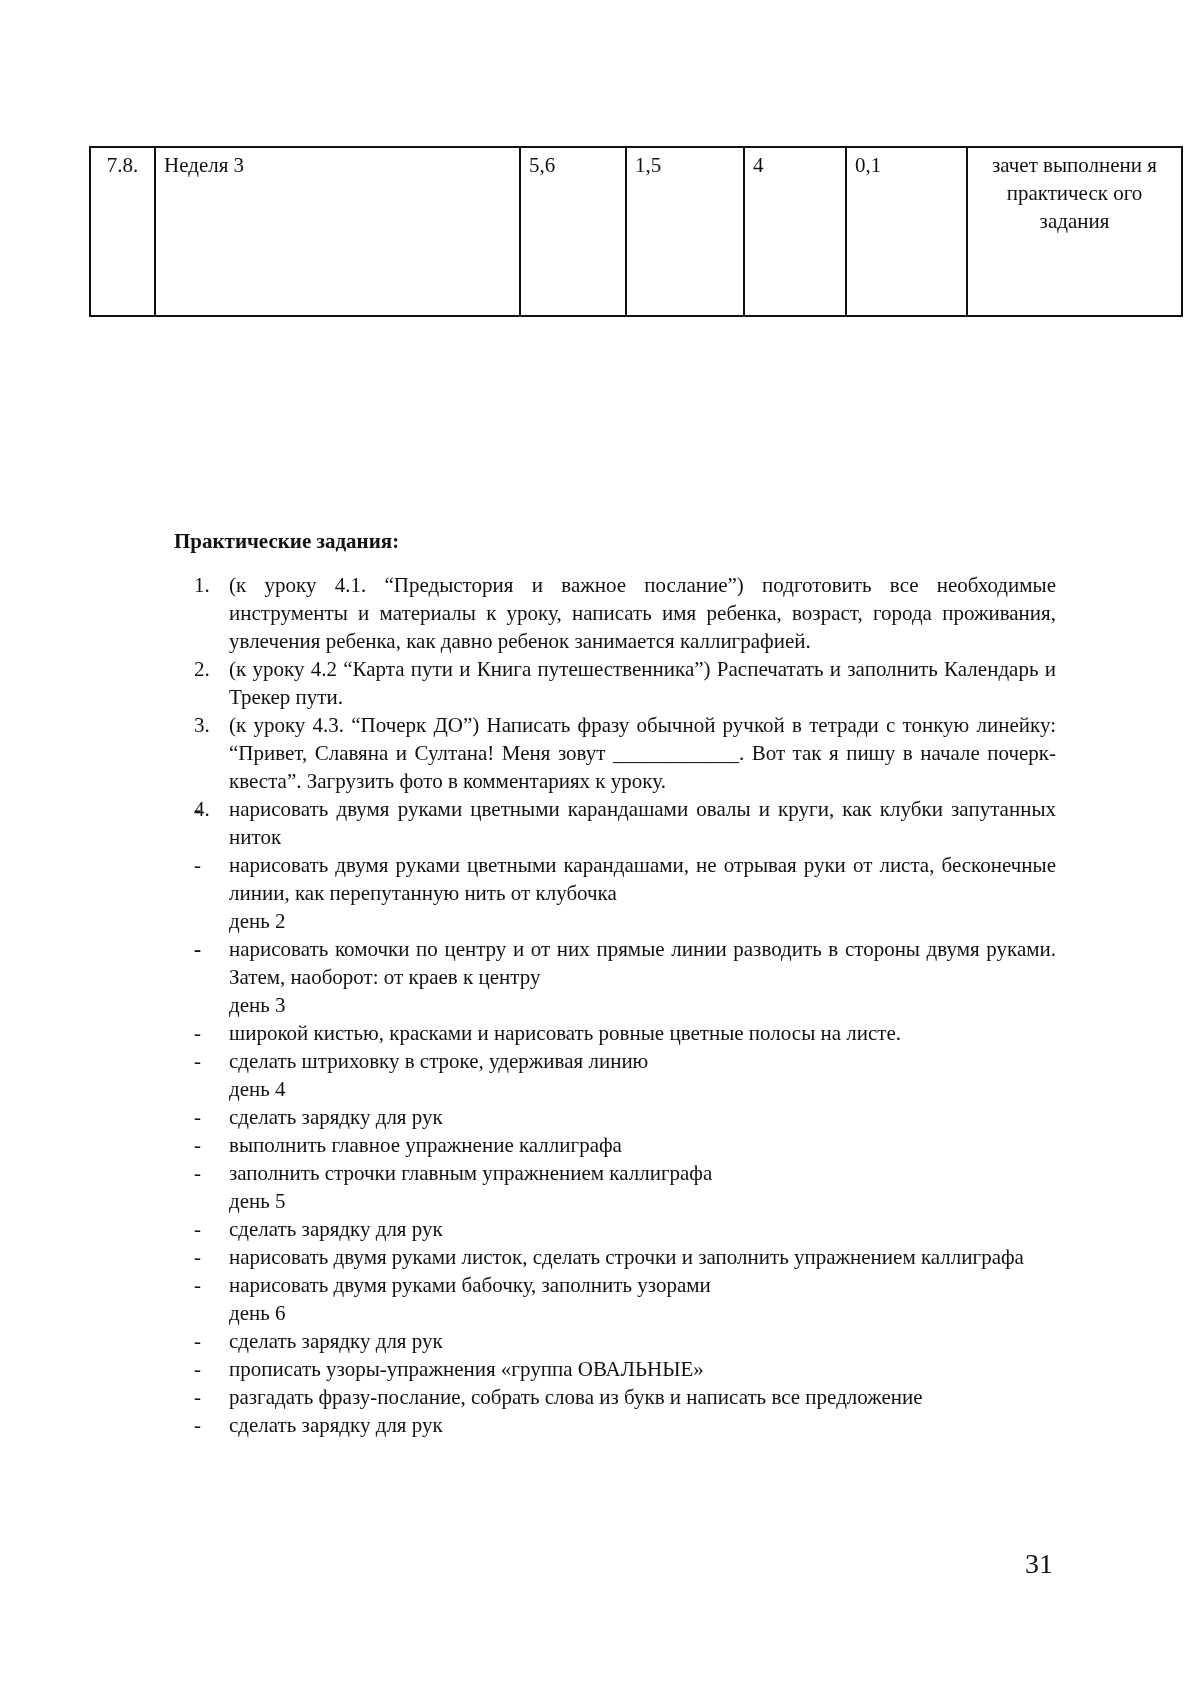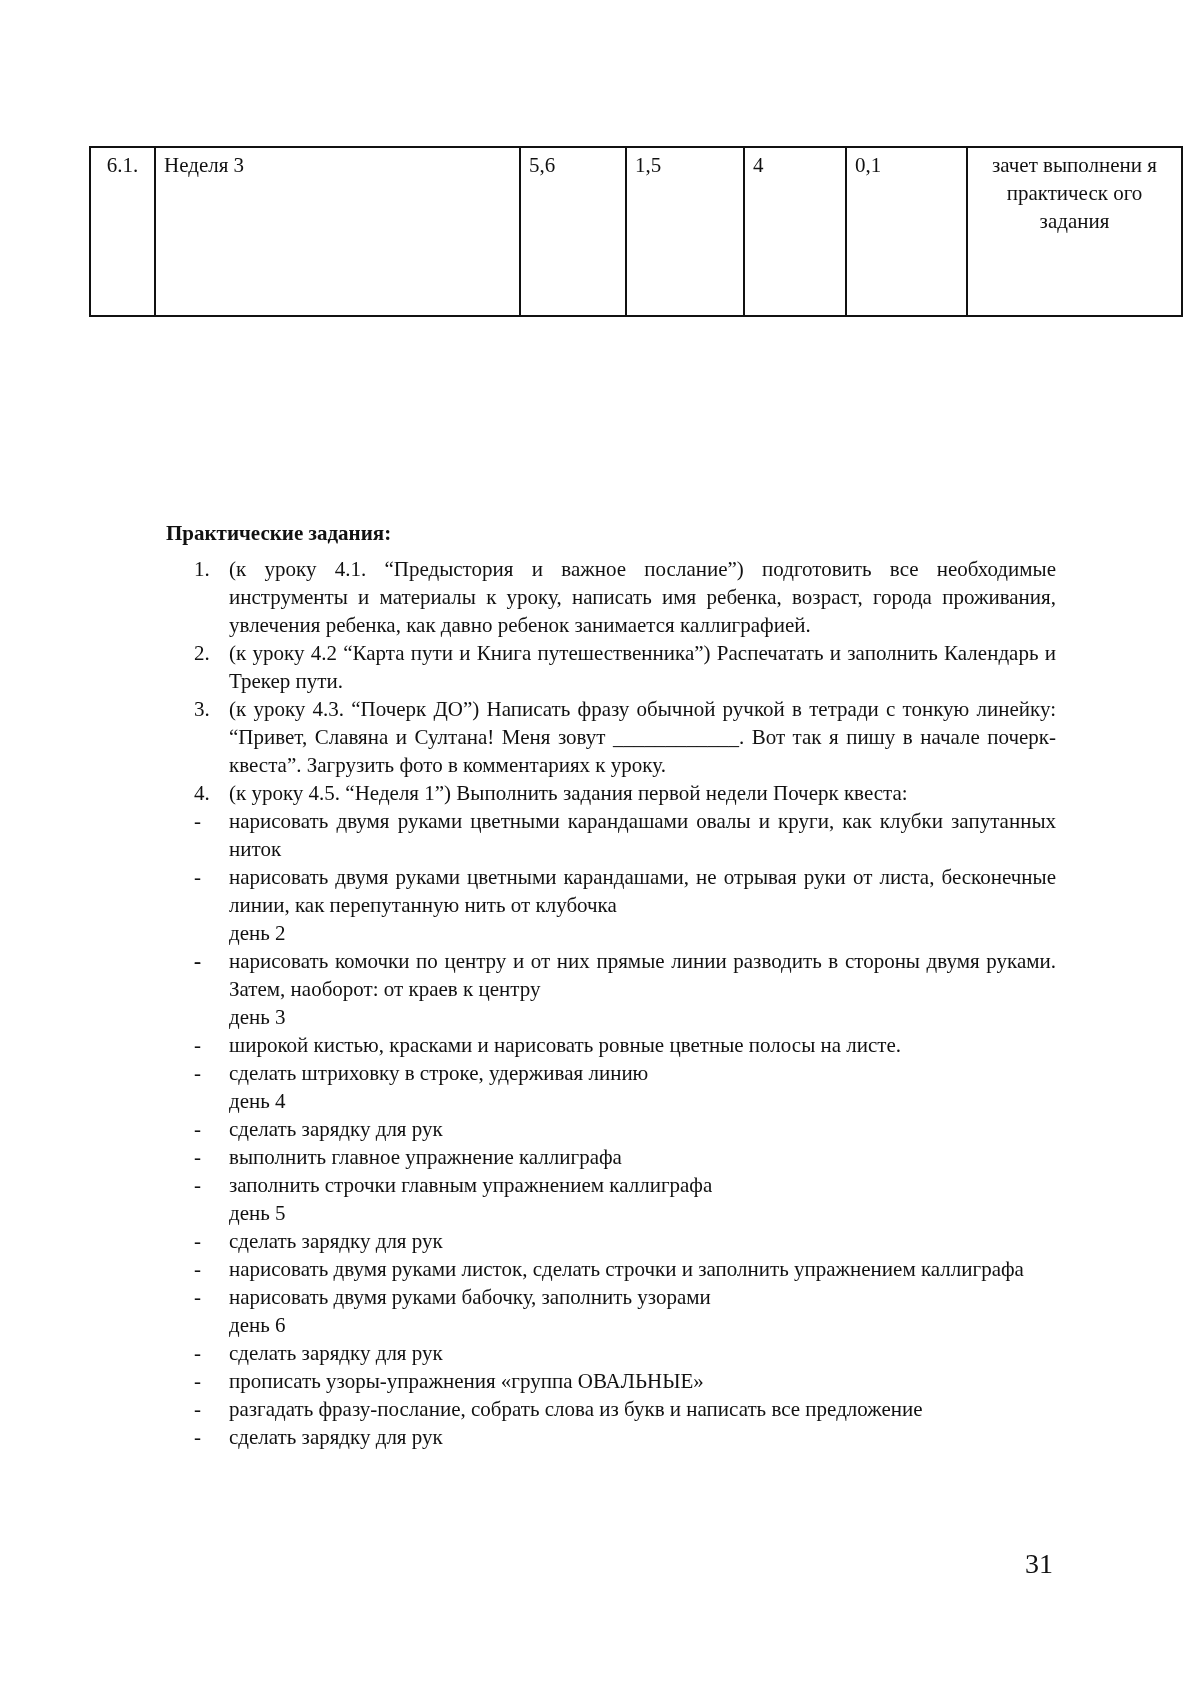--- a/index.html
+++ b/index.html
@@ -5,21 +5,21 @@
   html, body { margin: 0; padding: 0; background: #ffffff; }
   body { width: 1200px; height: 1696px; position: relative; font-family: "Liberation Serif", serif; color: #111; font-size: 21px; }
   .page { position: absolute; left: 0; top: 0; width: 1200px; height: 1696px; }
   table.tbl { position: absolute; left: 89px; top: 146px; border-collapse: collapse; table-layout: fixed; width: 1092px; }
   table.tbl td { border: 2px solid #111; vertical-align: top; padding: 3px 8px 0 8px; line-height: 28px; font-size: 21px; }
   table.tbl tr { height: 169px; }
   td.c-num { text-align: center; }
   td.c-val { text-align: left; }
   td.c-form { padding-left: 10px; text-align: center; }
   .section { position: absolute; left: 158px; top: 511px; width: 898px; }
-  .heading { font-weight: bold; font-size: 21px; line-height: 28px; margin: 8px; }
+  .heading { font-weight: bold; font-size: 21px; line-height: 28px; margin: 16px; }
   .item { position: relative; padding-left: 71px; line-height: 28px; text-align: justify; text-align-last: left; }
   .item .marker { position: absolute; left: 36px; top: 0; }
   .item .dash { position: absolute; left: 36px; top: 0; }
   .plain { padding-left: 71px; line-height: 28px; }
   .pagenum { position: absolute; left: 1025px; top: 1548px; font-size: 28px; }
 </style>
 </head>
 <body>
 
 <div class="page">
@@ -29,21 +29,21 @@
       <col style="width:65px">
         <col style="width:365px">
         <col style="width:106px">
         <col style="width:118px">
         <col style="width:102px">
         <col style="width:121px">
         <col style="width:215px">
     </colgroup>
     <tbody>
         <tr>
-      <td class="c-num">6.1.</td>
+      <td class="c-num">7.8.</td>
       <td>Неделя 3</td>
       <td class="c-val">5,6</td>
       <td class="c-val">1,5</td>
       <td class="c-val">4</td>
       <td class="c-val">0,1</td>
       <td class="c-form">зачет выполнени я практическ ого задания</td>
     </tr>
   </tbody>
     </table>
 
@@ -57,21 +57,20 @@
     <div class="item">
       <span class="marker">2.</span>
       <span>(к уроку 4.2 “Карта пути и Книга путешественника”) Распечатать и  заполнить Календарь и Трекер пути.</span>
     </div>
     <div class="item">
       <span class="marker">3.</span>
       <span>(к уроку 4.3. “Почерк ДО”) Написать фразу обычной ручкой в тетради с тонкую линейку: “Привет, Славяна и Султана! Меня зовут ____________. Вот так я пишу в начале почерк-квеста”. Загрузить фото в комментариях к уроку.</span>
     </div>
     <div class="item">
       <span class="marker">4.</span>
-      <span>(к уроку 4.5. “Неделя 1”) Выполнить задания первой недели Почерк квеста:</span>
     </div>
 
     <div id="days-container">
         <div class="item"><span class="dash">-</span><span>нарисовать двумя руками цветными карандашами овалы и круги, как клубки запутанных ниток</span></div>
         <div class="item"><span class="dash">-</span><span>нарисовать двумя руками цветными карандашами, не отрывая руки от листа, бесконечные линии, как перепутанную нить от клубочка</span></div>
         <div class="plain">день 2</div>
         <div class="item"><span class="dash">-</span></div>
         <div class="item"><span class="dash">-</span><span>нарисовать комочки по центру и от них прямые линии разводить в стороны двумя руками. Затем, наоборот: от краев к центру</span></div>
         <div class="plain">день 3</div>
         <div class="item"><span class="dash">-</span><span>широкой кистью, красками и нарисовать ровные цветные полосы на листе.</span></div>

